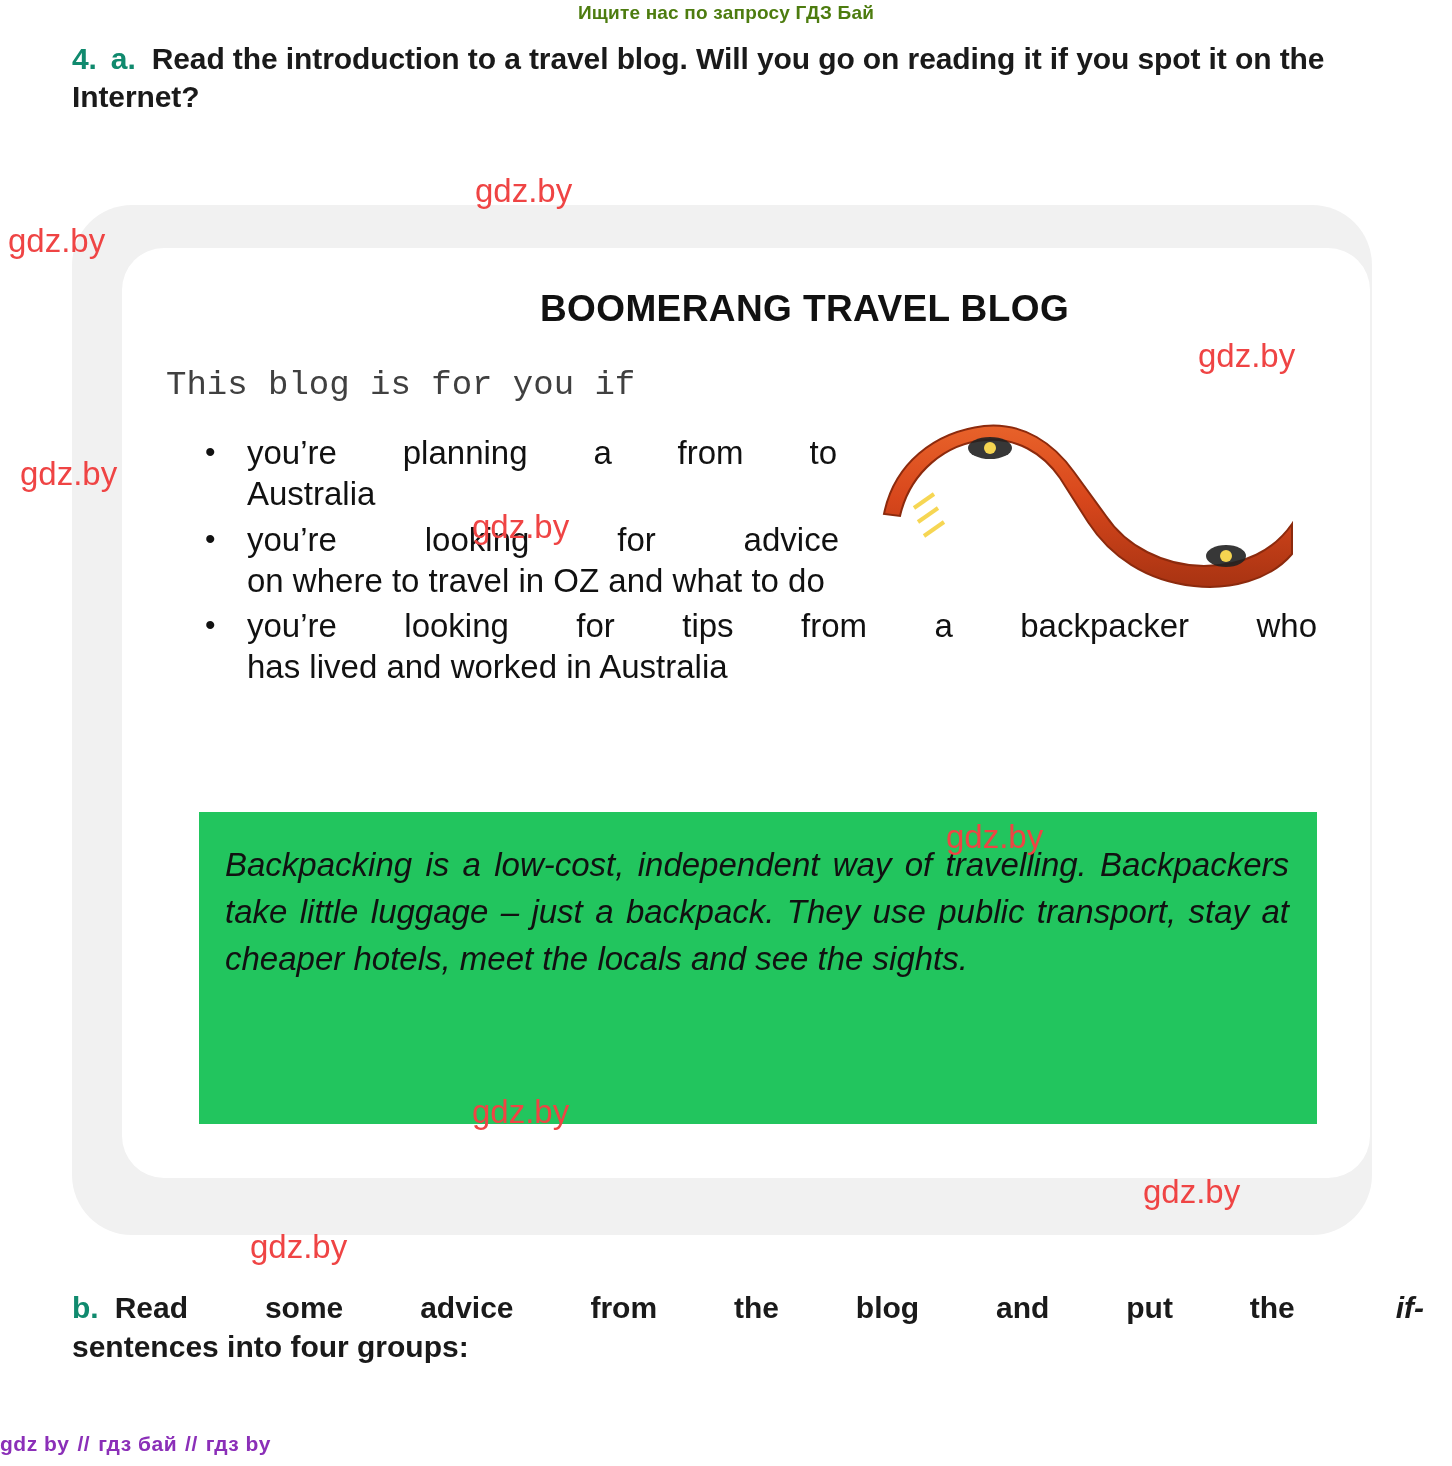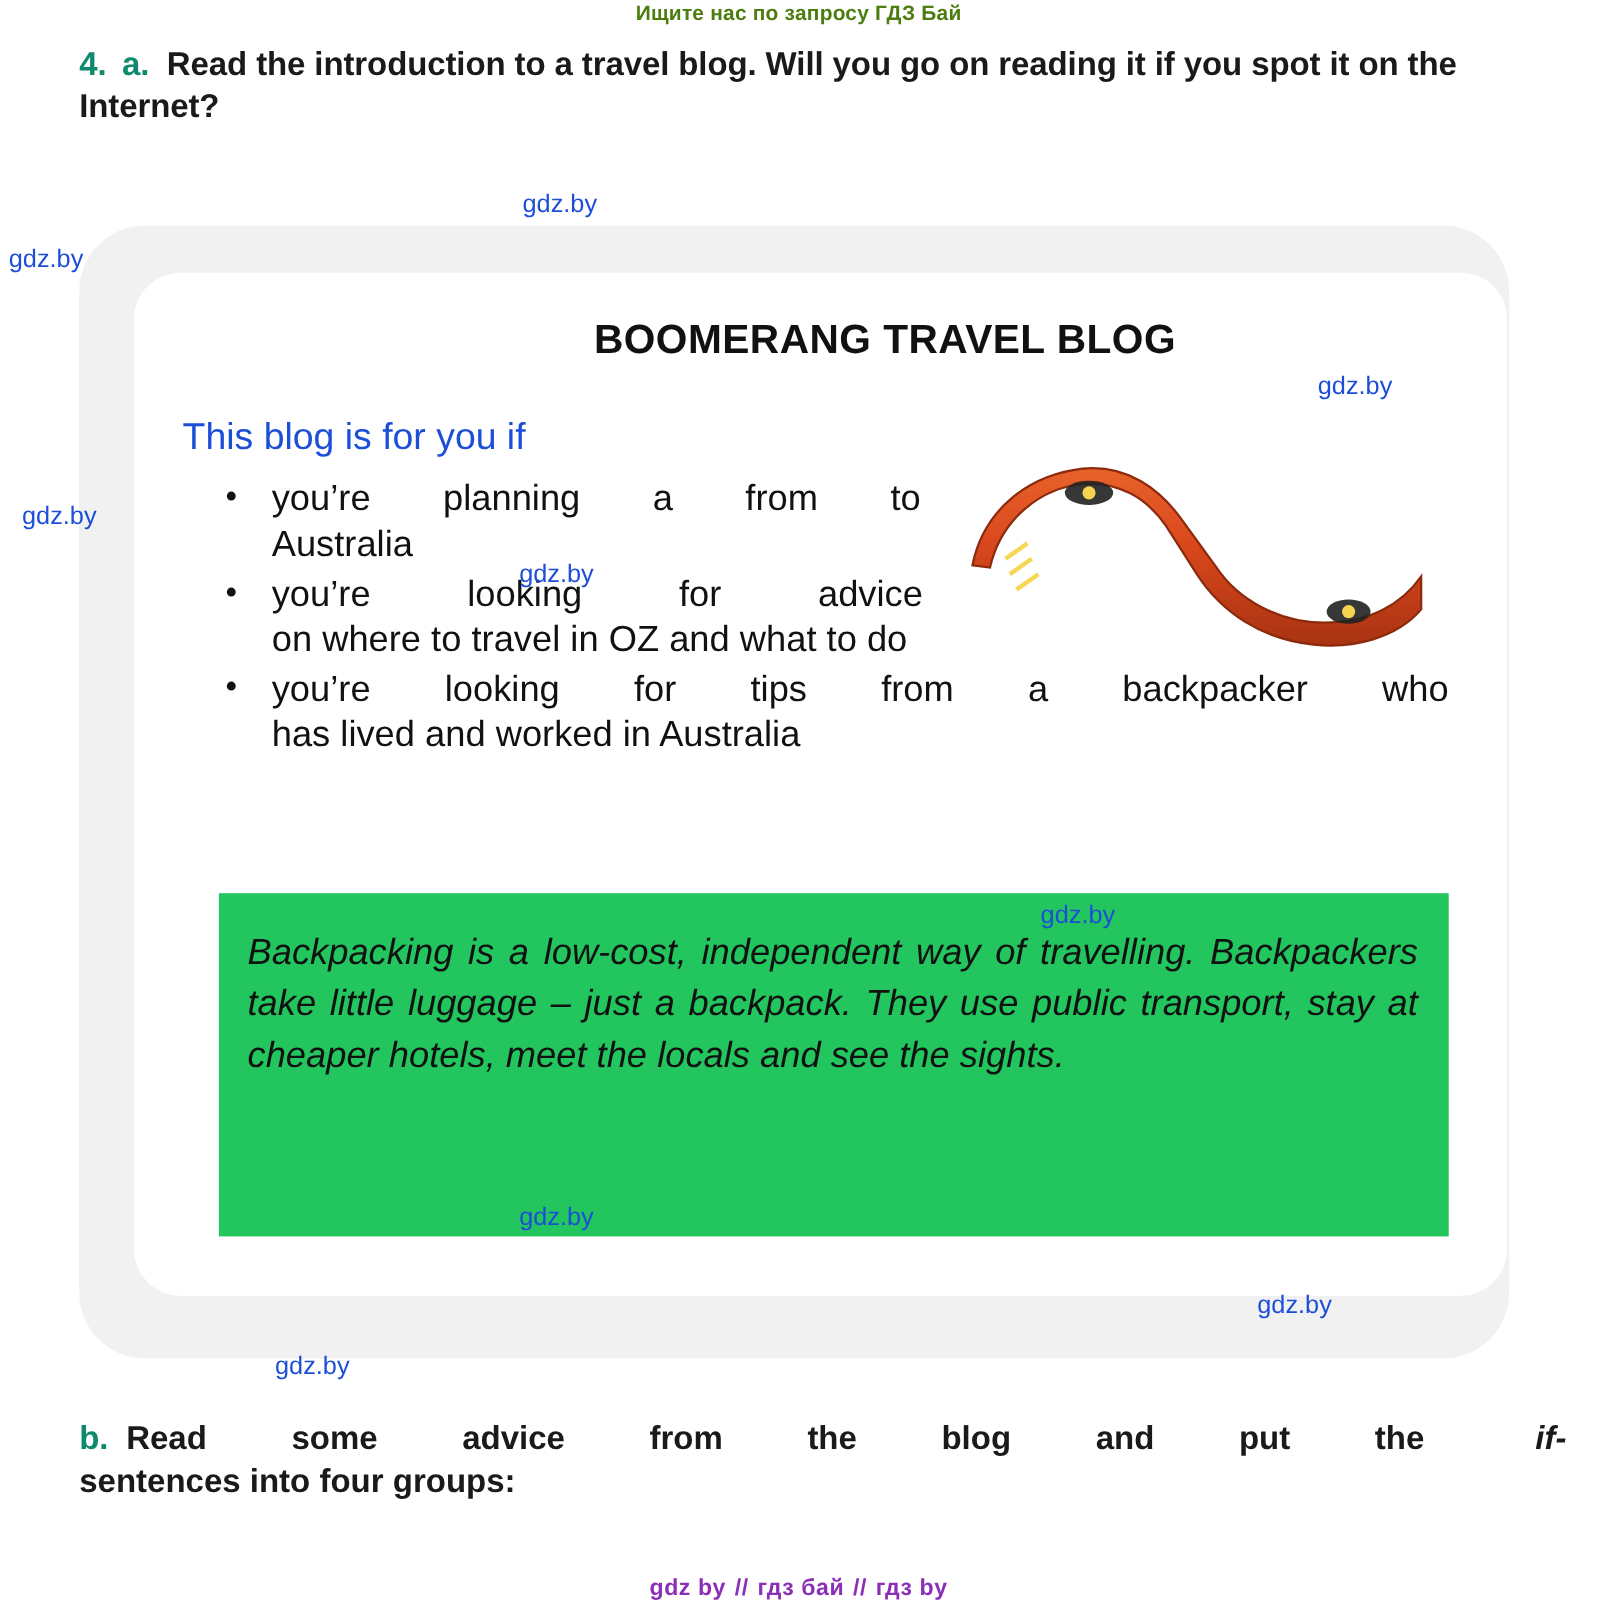--- a/index.html
+++ b/index.html
@@ -79,23 +79,24 @@
     text-align: center;
     font-size: 37px;
     font-weight: bold;
     color: #111;
     letter-spacing: 0.4px;
   }
 
   .intro-line {
     position: absolute;
     left: 166px;
-    top: 378px;
+    top: 366px;
     font-size: 34px;
-    color: #1d4ed8;
+    color: #404040;
+    font-family: Liberation Mono, monospace;
   }
 
   .bullets {
     position: absolute;
     left: 205px;
     top: 432px;
     width: 1120px;
     font-size: 33px;
     color: #111;
     line-height: 1.25;
@@ -170,33 +171,32 @@
     text-align-last: justify;
   }
   .task-b em { font-style: italic; margin-left: 24px; }
 
   
   .footer {
     position: absolute;
     left: 0;
     bottom: 10px;
     width: 100%;
-    text-align: center;
     font-size: 21px;
     font-weight: bold;
     color: #8b2fb8;
     letter-spacing: 0.5px;
   }
   .footer .sep { color: #8b2fb8; margin: 0 8px; }
 
   
   .wm {
     position: absolute;
-    font-size: 23px;
-    color: #1d4ed8;
+    font-size: 33px;
+    color: #ef4444;
     font-family: "Liberation Sans", sans-serif;
     pointer-events: none;
   }
 </style>
 </head>
 <body>
 
 <div class="top-banner">Ищите нас по запросу ГДЗ Бай</div>
 
 <div class="task-heading">

